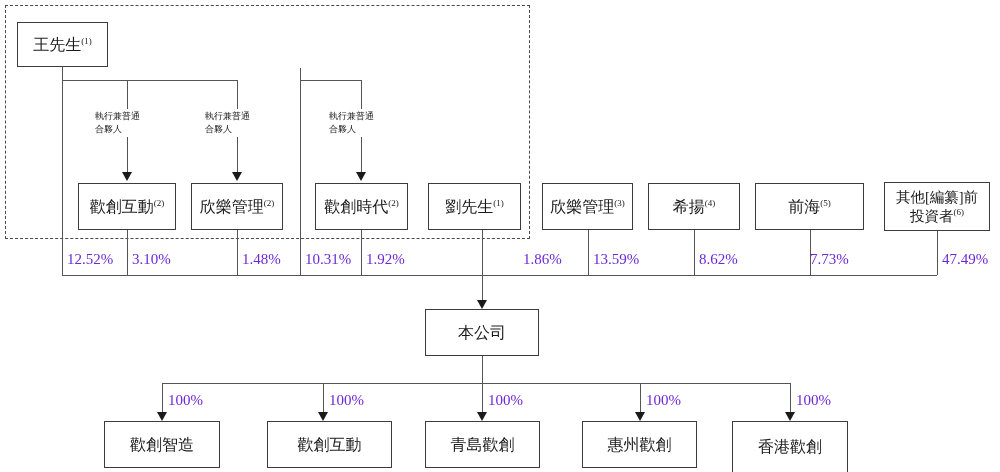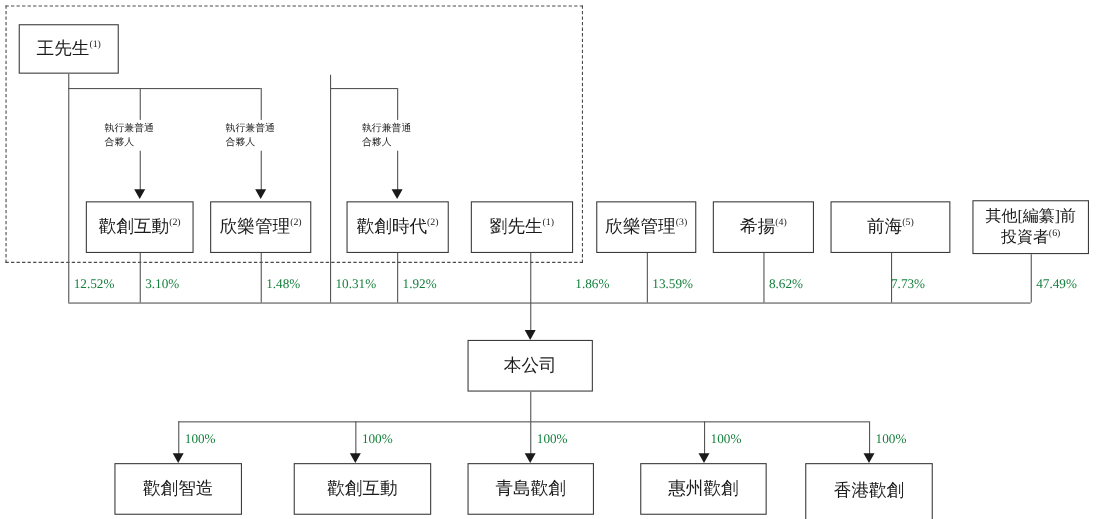--- a/index.html
+++ b/index.html
@@ -16,21 +16,21 @@
   .box{
     position:absolute;background:#fff;border:1.5px solid #3c3c3c;z-index:3;
     display:flex;align-items:center;justify-content:center;text-align:center;
     font-size:16px;line-height:1.25;box-sizing:border-box;
   }
   .box sup{font-size:9px;vertical-align:super;line-height:0;}
   .gp{
     position:absolute;z-index:2;background:#fff;width:64px;text-align:left;
     font-size:9px;line-height:1.45;color:#222;padding:1px 0;
   }
-  .pct{position:absolute;z-index:2;font-size:12px;color:#15803d;white-space:nowrap;}
+  .pct{position:absolute;z-index:2;font-size:15px;color:#6d28d9;white-space:nowrap;}
   .b{font-weight:normal;}
 </style>
 </head>
 <body>
 
 <div class="canvas">
 
   <div class="dashed" style="left:5px;top:5px;width:523px;height:232px;"></div>
 
   <div class="hl" style="left:62px;top:80px;width:175px;"></div>

